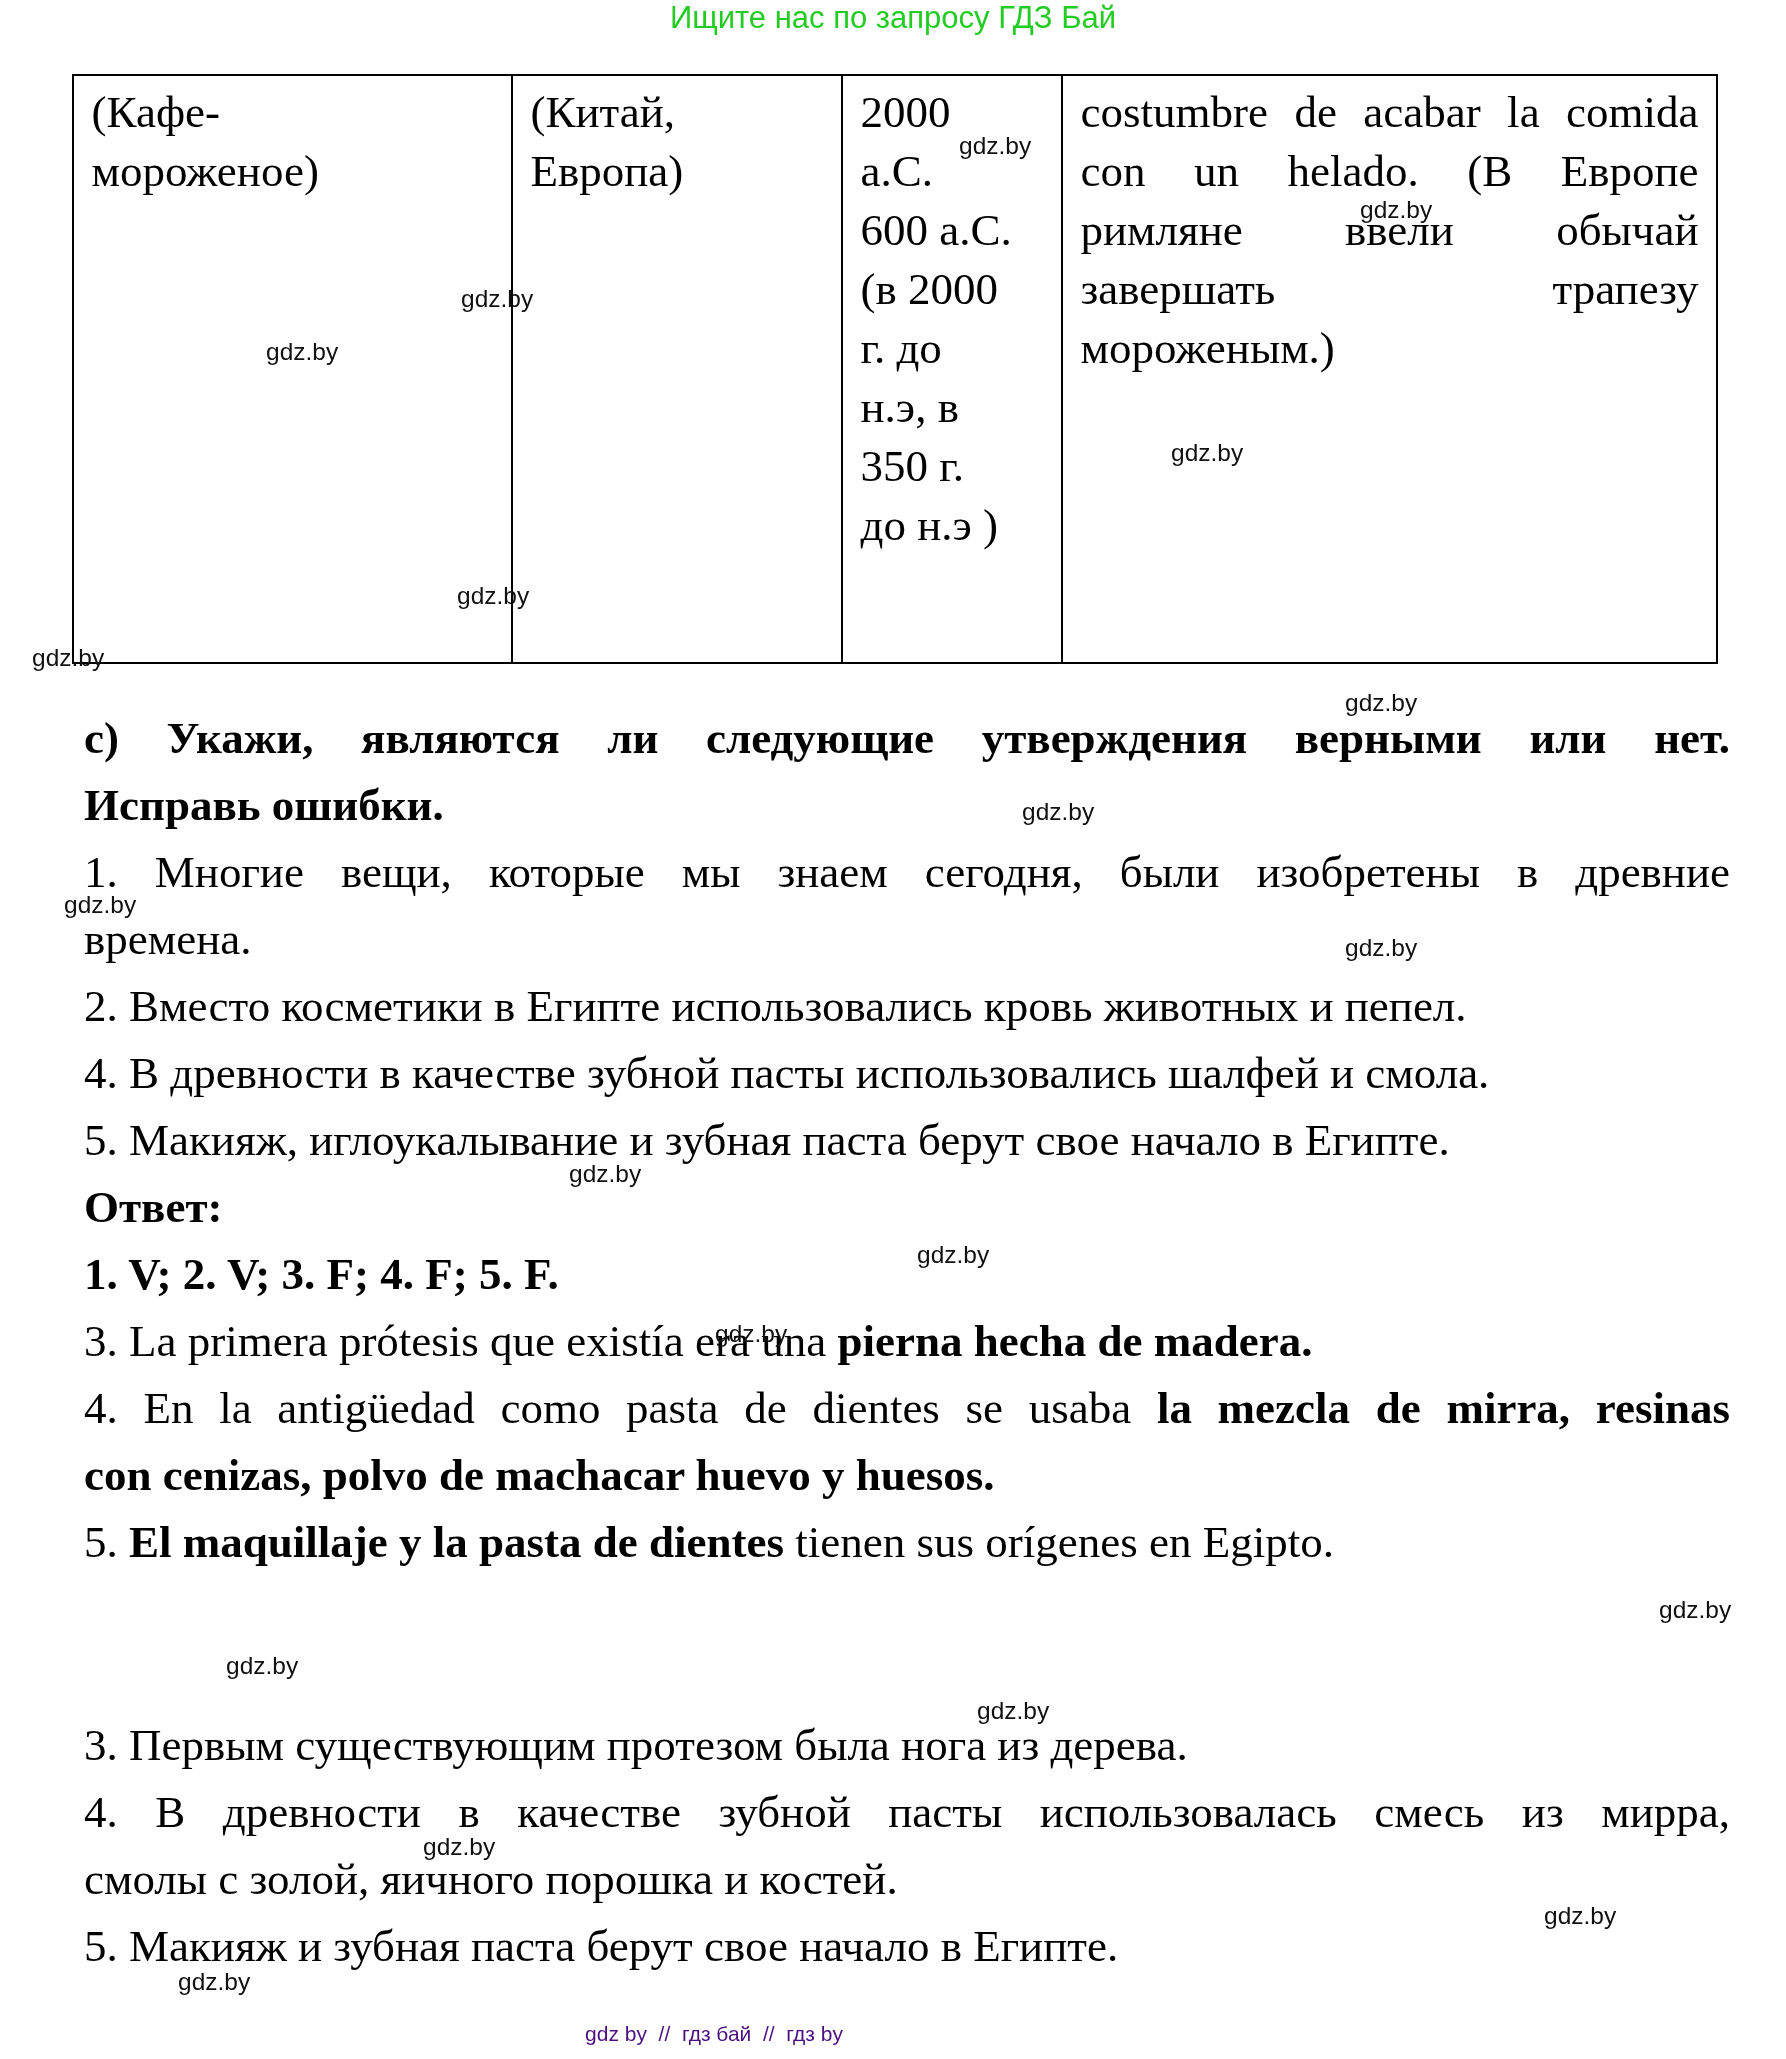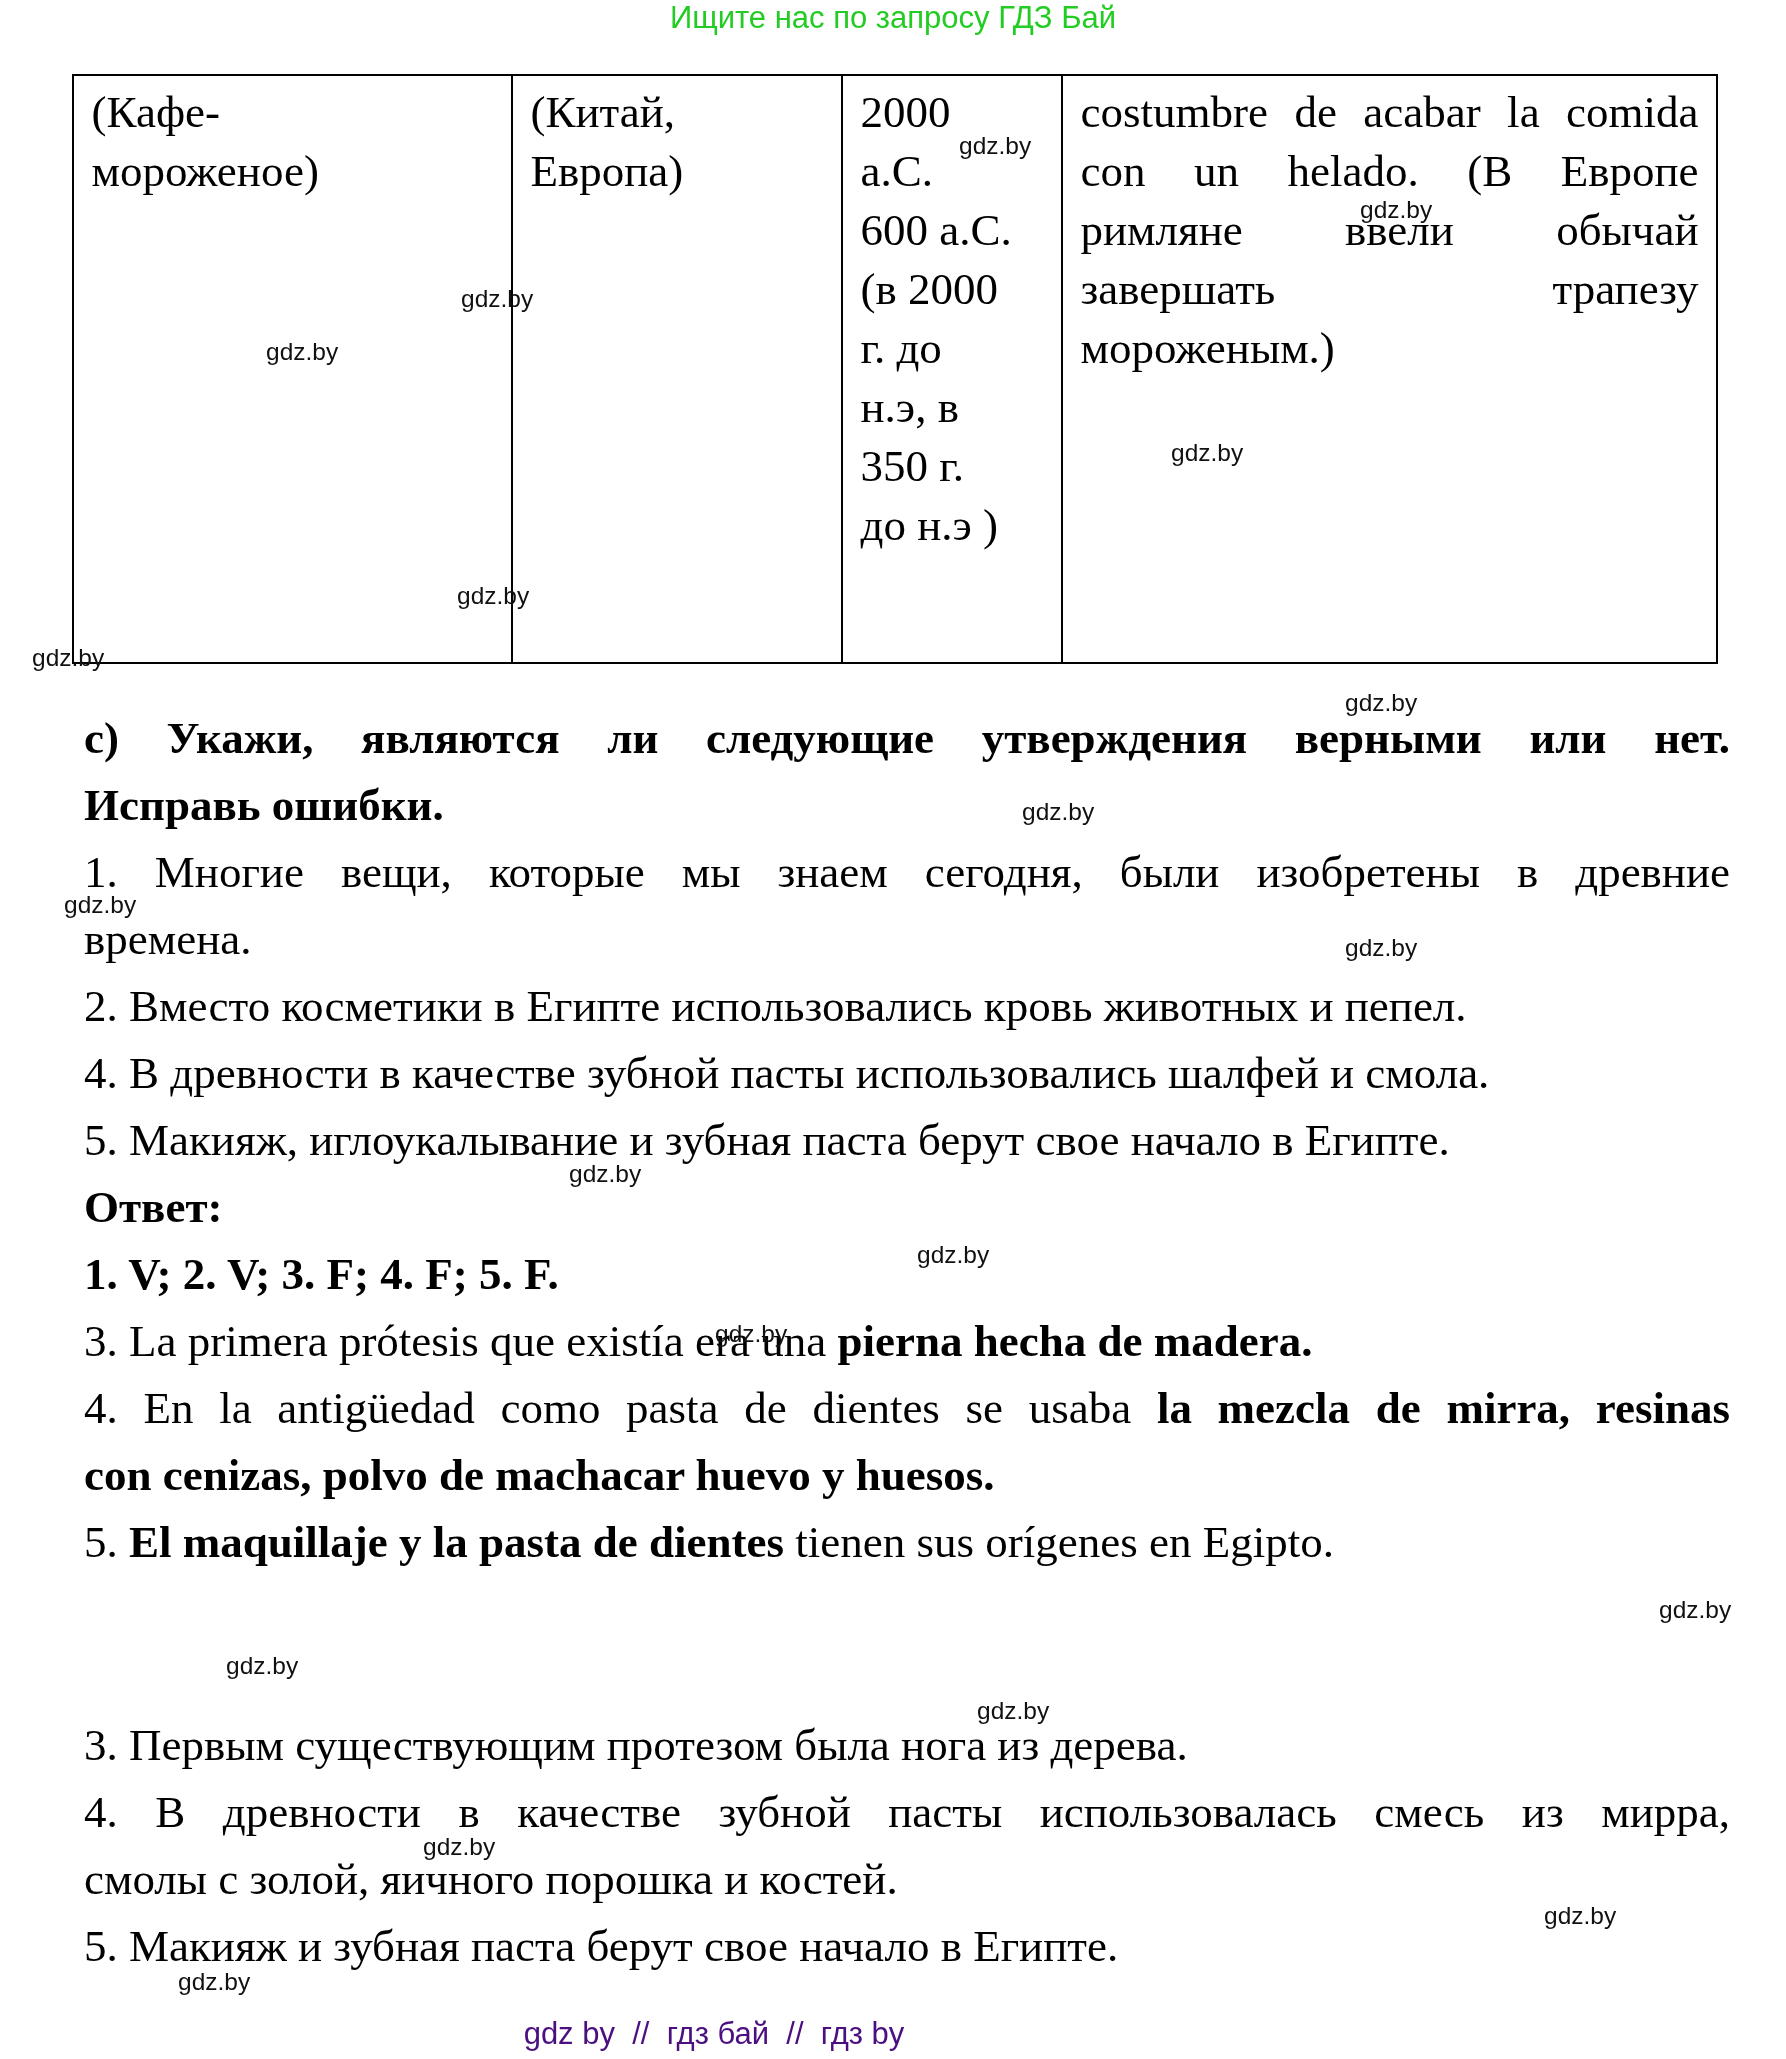--- a/index.html
+++ b/index.html
@@ -1,20 +1,20 @@
 <!DOCTYPE html>
 <html style="font-size:14px"><head>
 <meta charset="utf-8">
 <style>
   html, body { margin:0; padding:0; background:#ffffff; }
   body { width:1786px; height:2060px; position:relative; overflow:hidden; }
   .serif { font-family: "Liberation Serif", "DejaVu Serif", serif; color:#000; }
   .sans { font-family: "Liberation Sans", "DejaVu Sans", sans-serif; }
   #top-banner { position:absolute; top:0; left:0; width:1786px; text-align:center; font-size:31px; line-height:35px; }
-  #footer { position:absolute; top:2016px; left:0; width:1428px; text-align:center; font-size:31px; line-height:35px; white-space:pre; }
+  #footer { position:absolute; top:2016px; left:0; width:1428px; text-align:center; font-size:21px; line-height:35px; white-space:pre; }
   table.ans { position:absolute; left:72px; top:74px; width:1646px; height:590px; border-collapse:collapse; table-layout:fixed; }
   table.ans td { border:2.6px solid #000; vertical-align:top; padding:7px 17.5px 0 17.5px; font-size:45px; line-height:59px; }
   td.c1 { width:402px; padding-left:17.5px; }
   td.c2 { width:293px;margin-left:44px; }
   td.c3 { width:183px; line-height:59px;border-radius:30px; }
   td.c4 { text-align:justify; line-height:68px; padding-right:19px; }
   td.c4 span.ln { display:block; text-align:justify; text-align-last:justify; }
   td.c4 span.ln.last { text-align-last:left; }
   .body-text { position:absolute; left:84px; width:1646px; font-size:45px; line-height:67px; }
   .line { display:block; white-space:nowrap; height:67px; }

